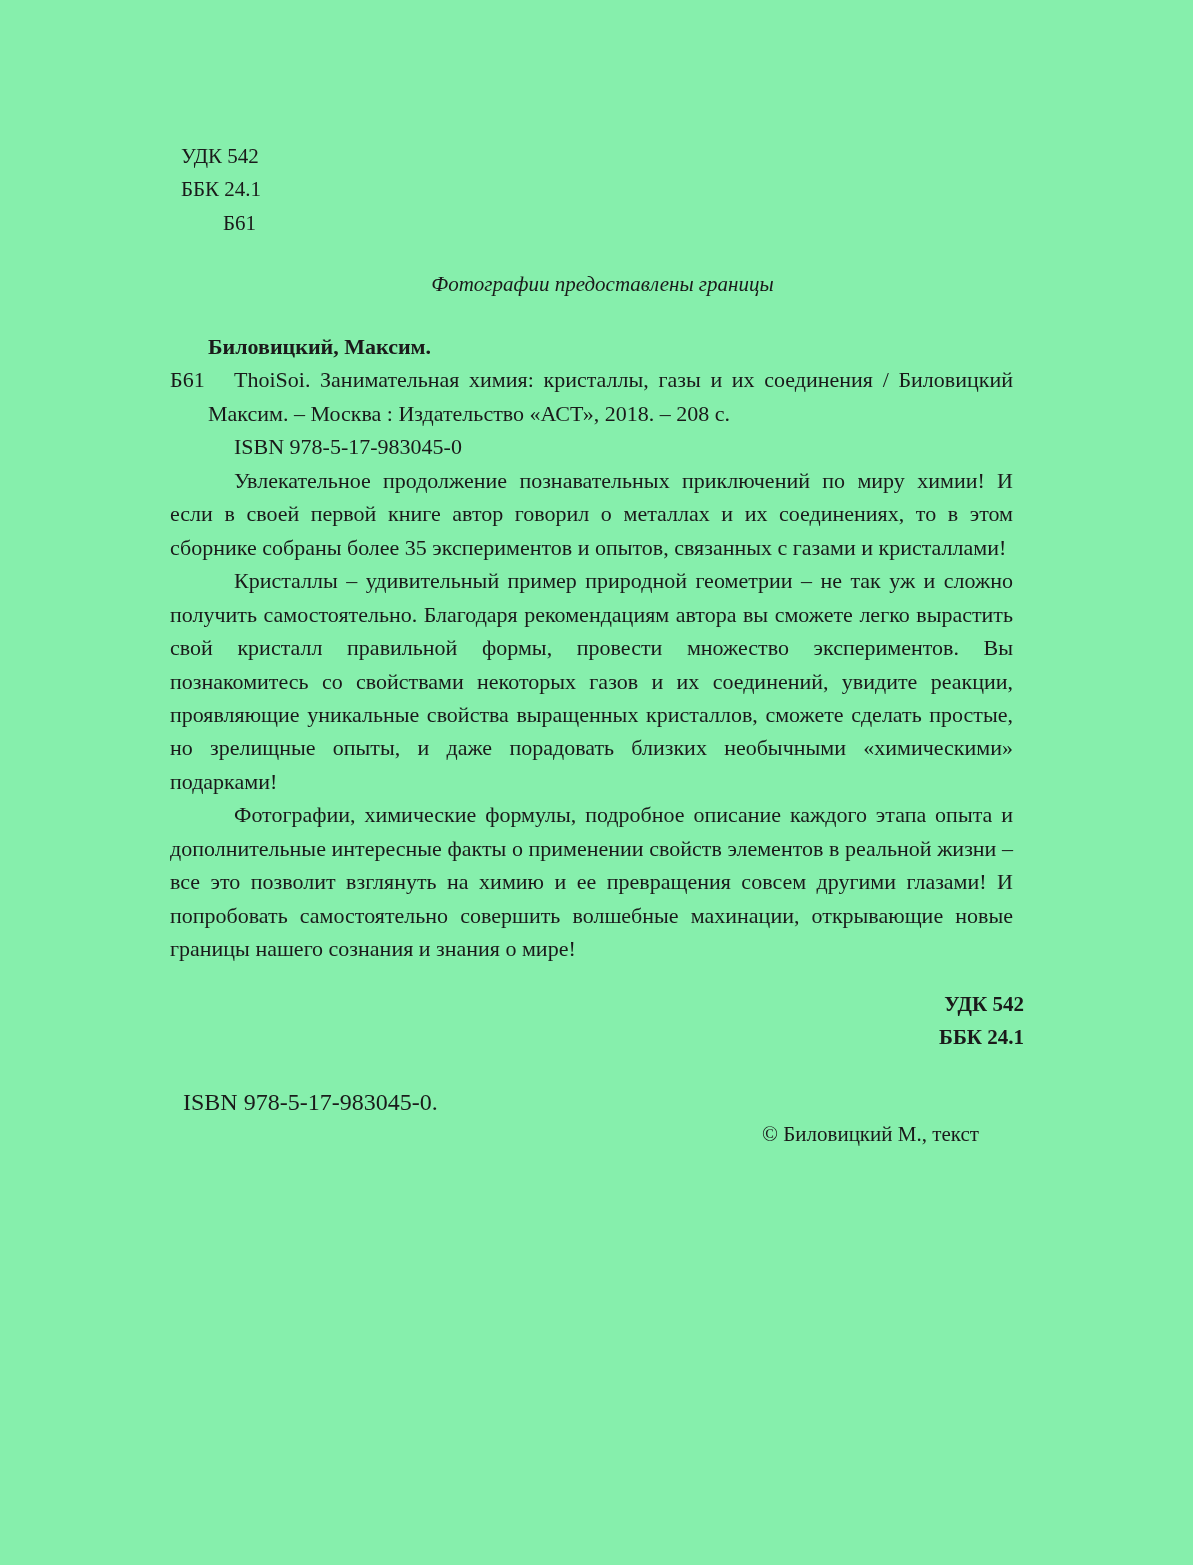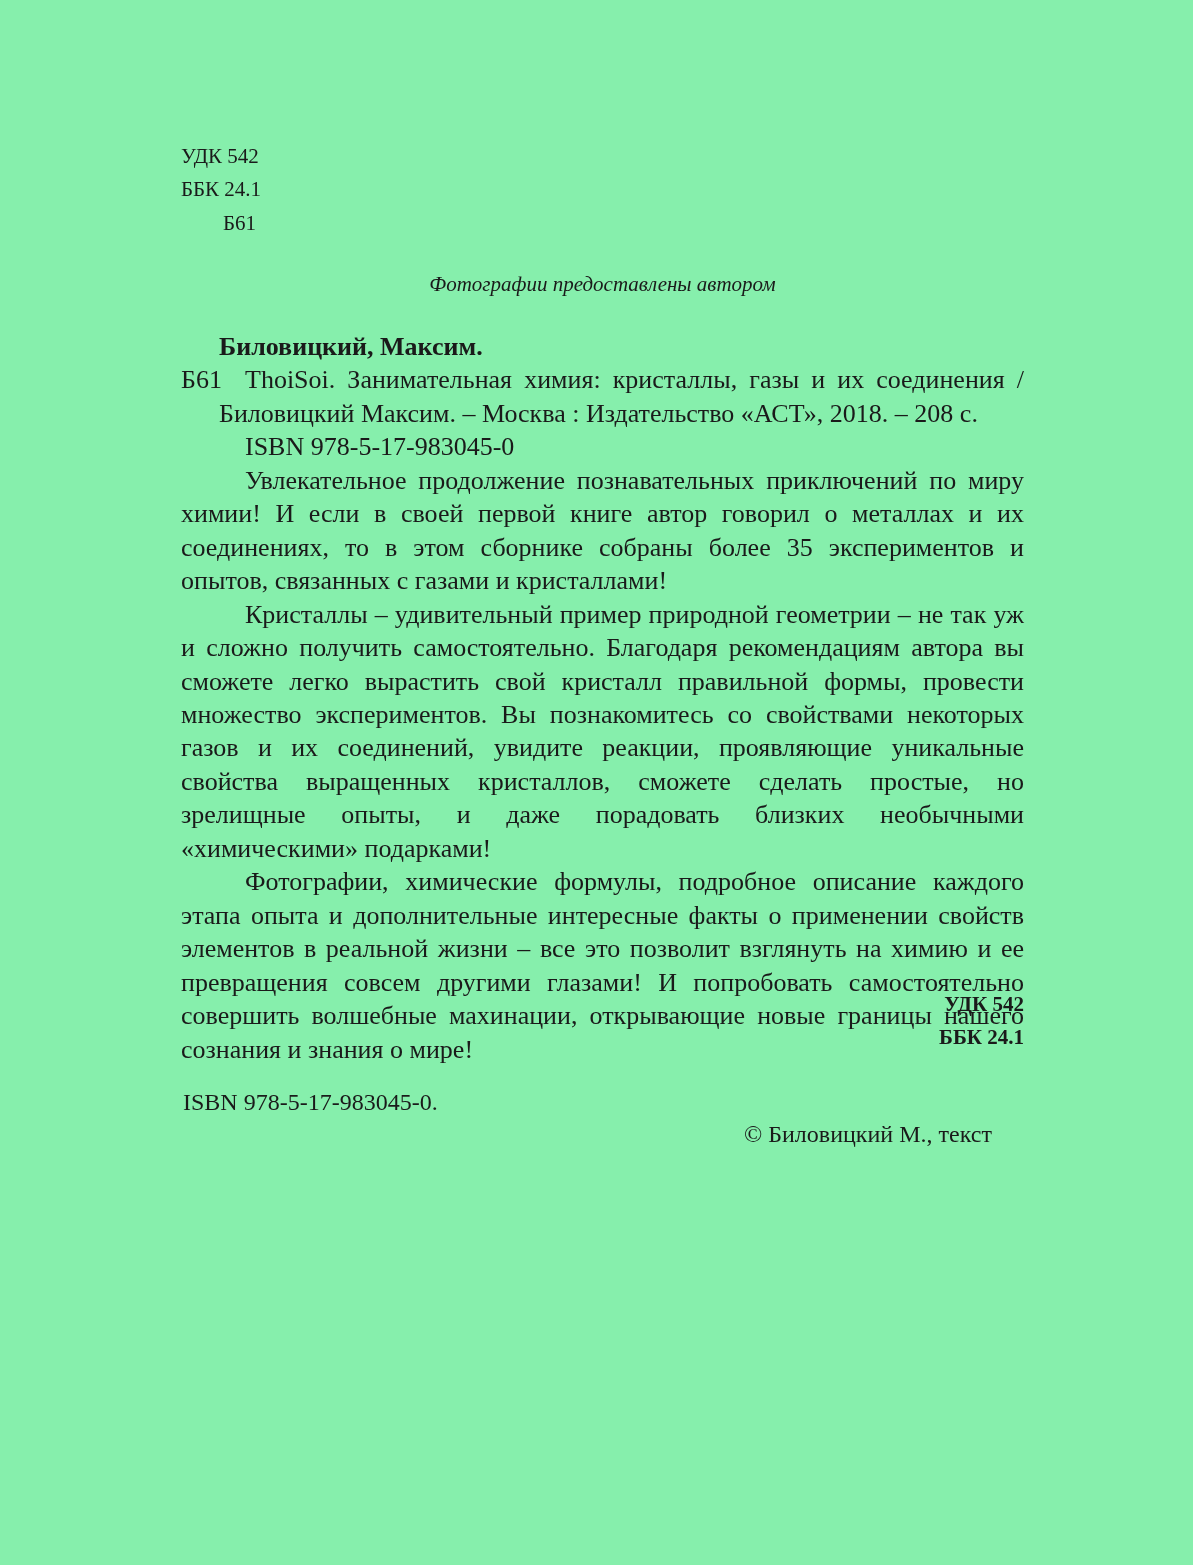--- a/index.html
+++ b/index.html
@@ -36,24 +36,24 @@
     left: 181px;
     top: 268px;
     width: 843px;
     text-align: center;
     font-style: italic;
     font-size: 21px;
     line-height: 33.4px;
   }
   .main-text {
     position: absolute;
-    left: 181px;
+    left: 170px;
     top: 330px;
     width: 843px;
-    font-size: 26px;
+    font-size: 22px;
     line-height: 33.45px;
     -webkit-hyphens: manual;
     hyphens: manual;
   }
   .main-text p {
     margin: 0;
   }
   .author-heading {
     font-weight: bold;
     padding-left: 38px;
@@ -89,38 +89,38 @@
   }
   .footer-isbn {
     position: absolute;
     left: 183px;
     top: 1086px;
     font-size: 24px;
     line-height: 33.4px;
   }
   .copyrights {
     position: absolute;
-    left: 744px;
+    left: 762px;
     top: 1118px;
-    font-size: 24px;
+    font-size: 21px;
     line-height: 33.4px;
   }
 </style>
 </head>
 <body>
 
 <div class="page">
 
   <div class="header-block">
     <div>УДК 542</div>
     <div>ББК 24.1</div>
     <div class="code">Б61</div>
   </div>
 
-  <div class="photo-credit">Фотографии предоставлены автором</div>
+  <div class="photo-credit">Фотографии предоставлены границы</div>
 
   <div class="main-text">
     <p class="author-heading">Биловицкий, Максим.</p>
     <p class="catalog-entry">
       <span class="catalog-code">Б61</span>
       <span>ThoiSoi. Занимательная химия: кристаллы, газы и их соединения / Биловицкий Мак­сим. – Москва : Издательство «АСТ», 2018. – 208 с.</span>
     </p>
     <p class="isbn-line">ISBN 978-5-17-983045-0</p>
     <p class="body-para">Увлекательное продолжение познавательных приключений по миру химии! И если в своей первой книге автор говорил о металлах и их соединениях, то в этом сборнике собра­ны более 35 экспериментов и опытов, связанных с газами и кристаллами!</p>
     <p class="body-para">Кристаллы – удивительный пример природной геометрии – не так уж и сложно полу­чить самостоятельно. Благодаря рекомендациям автора вы сможете легко вырастить свой кристалл правильной формы, провести множество экспериментов. Вы познакомитесь со свойствами некоторых газов и их соединений, увидите реакции, проявляющие уникаль­ные свойства выращенных кристаллов, сможете сделать простые, но зрелищные опыты, и даже порадовать близких необычными «химическими» подарками!</p>

